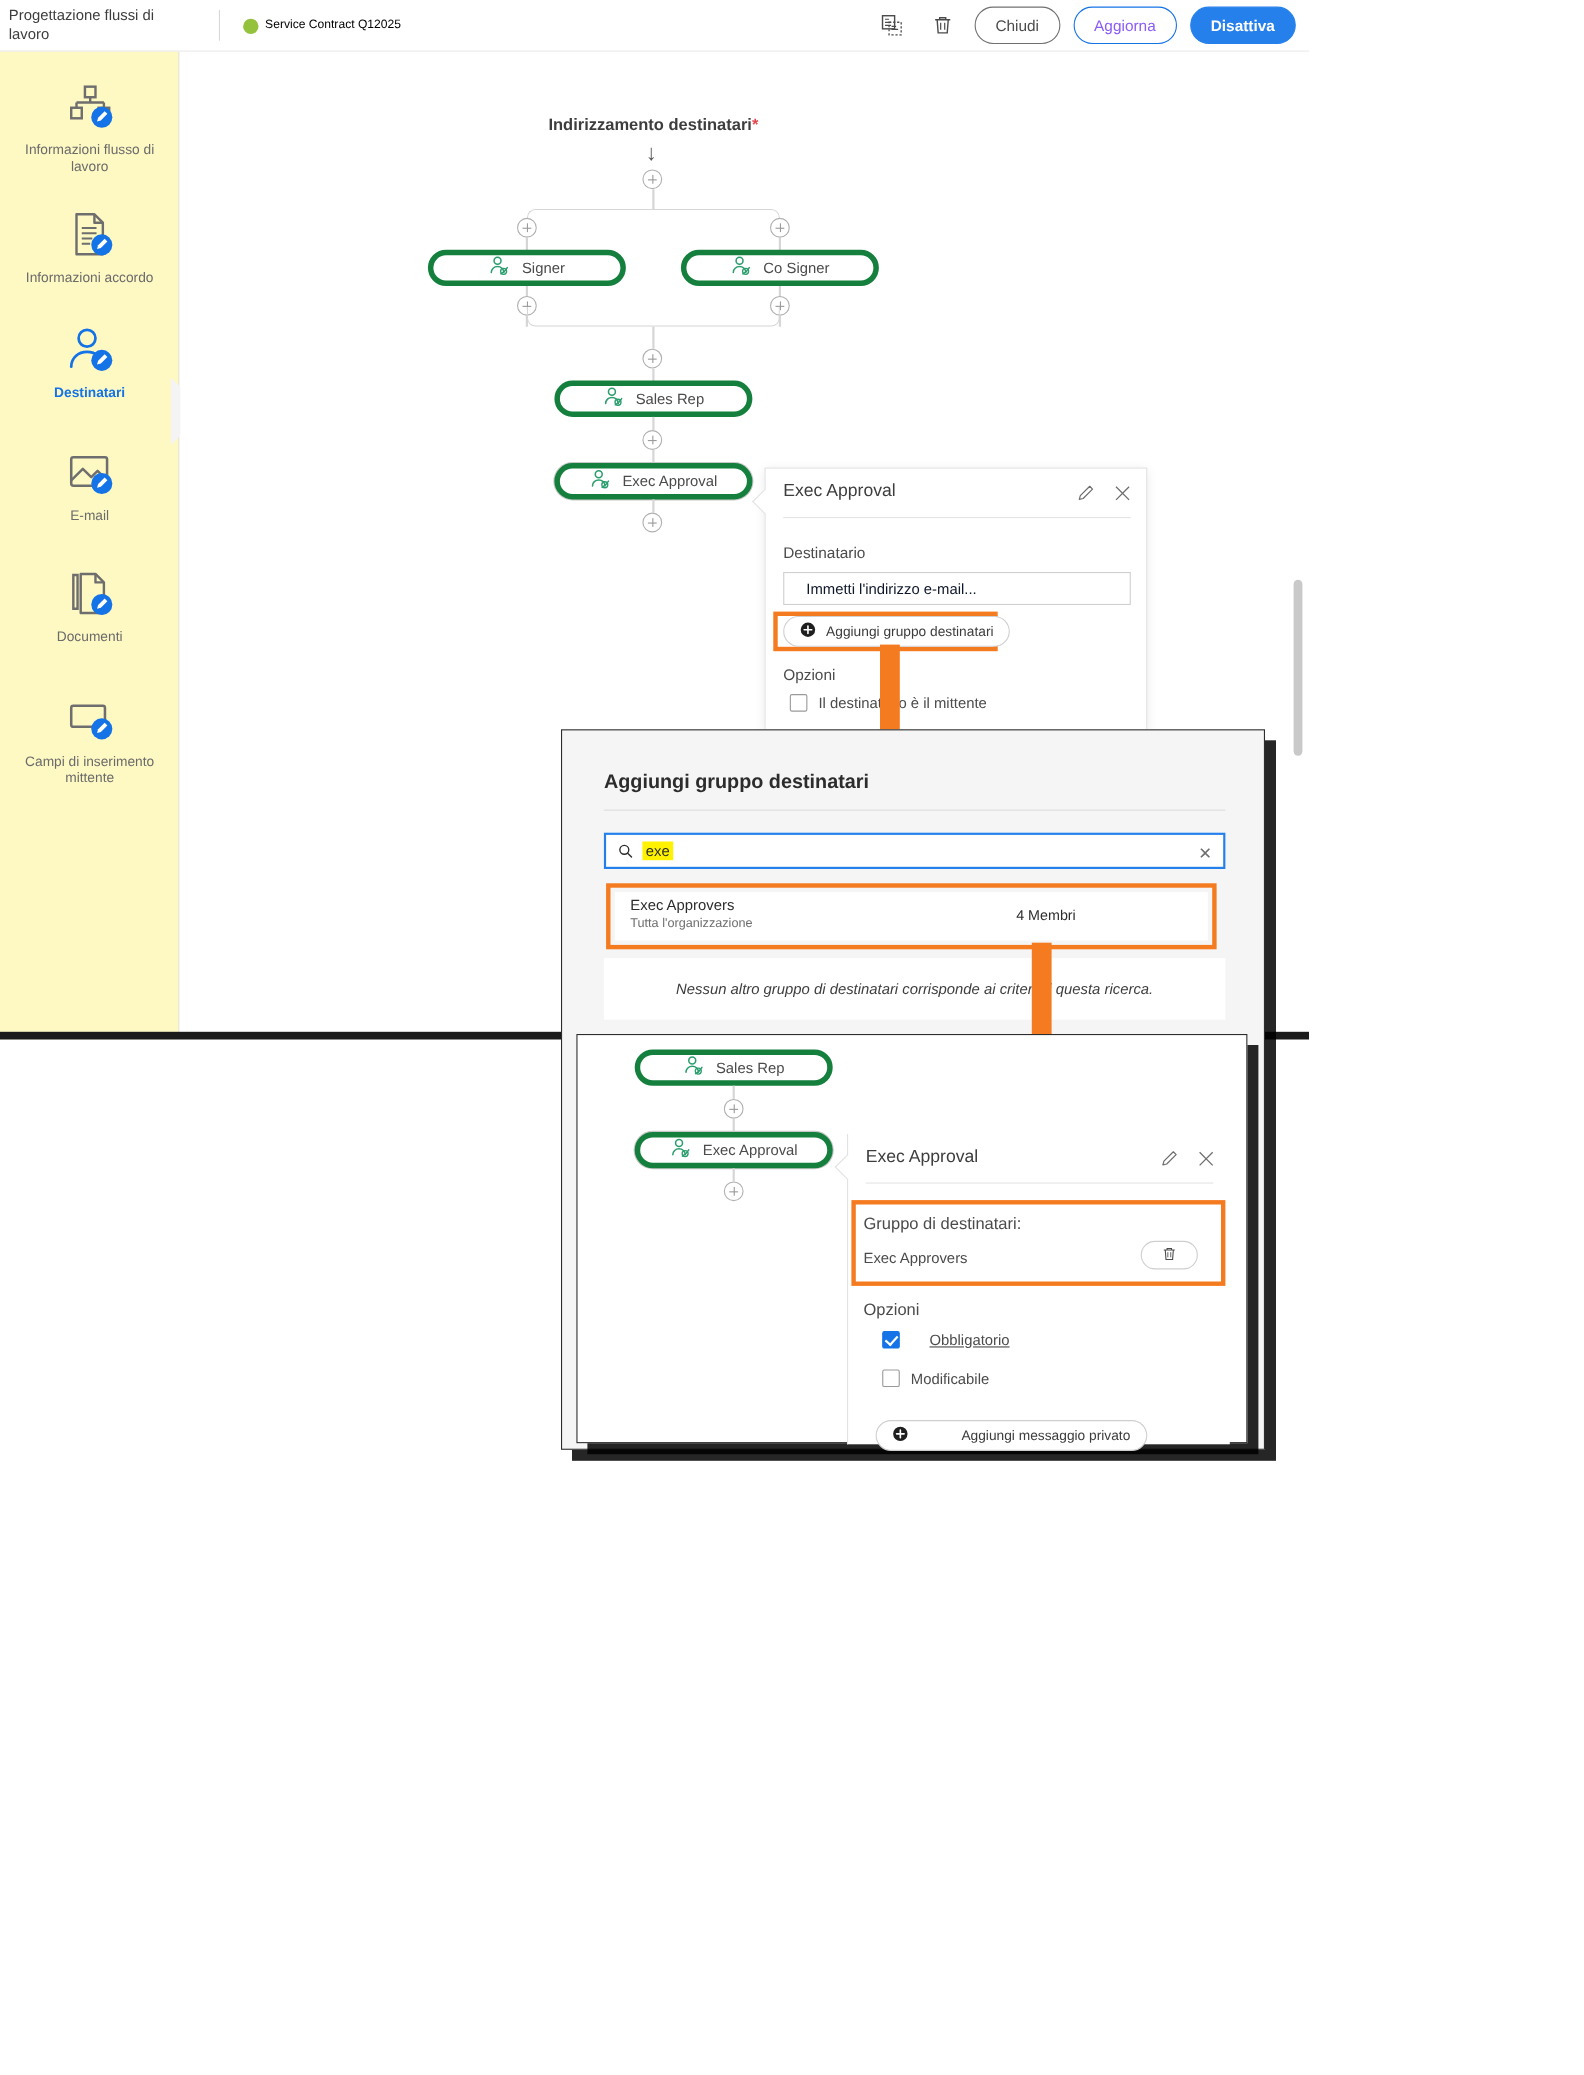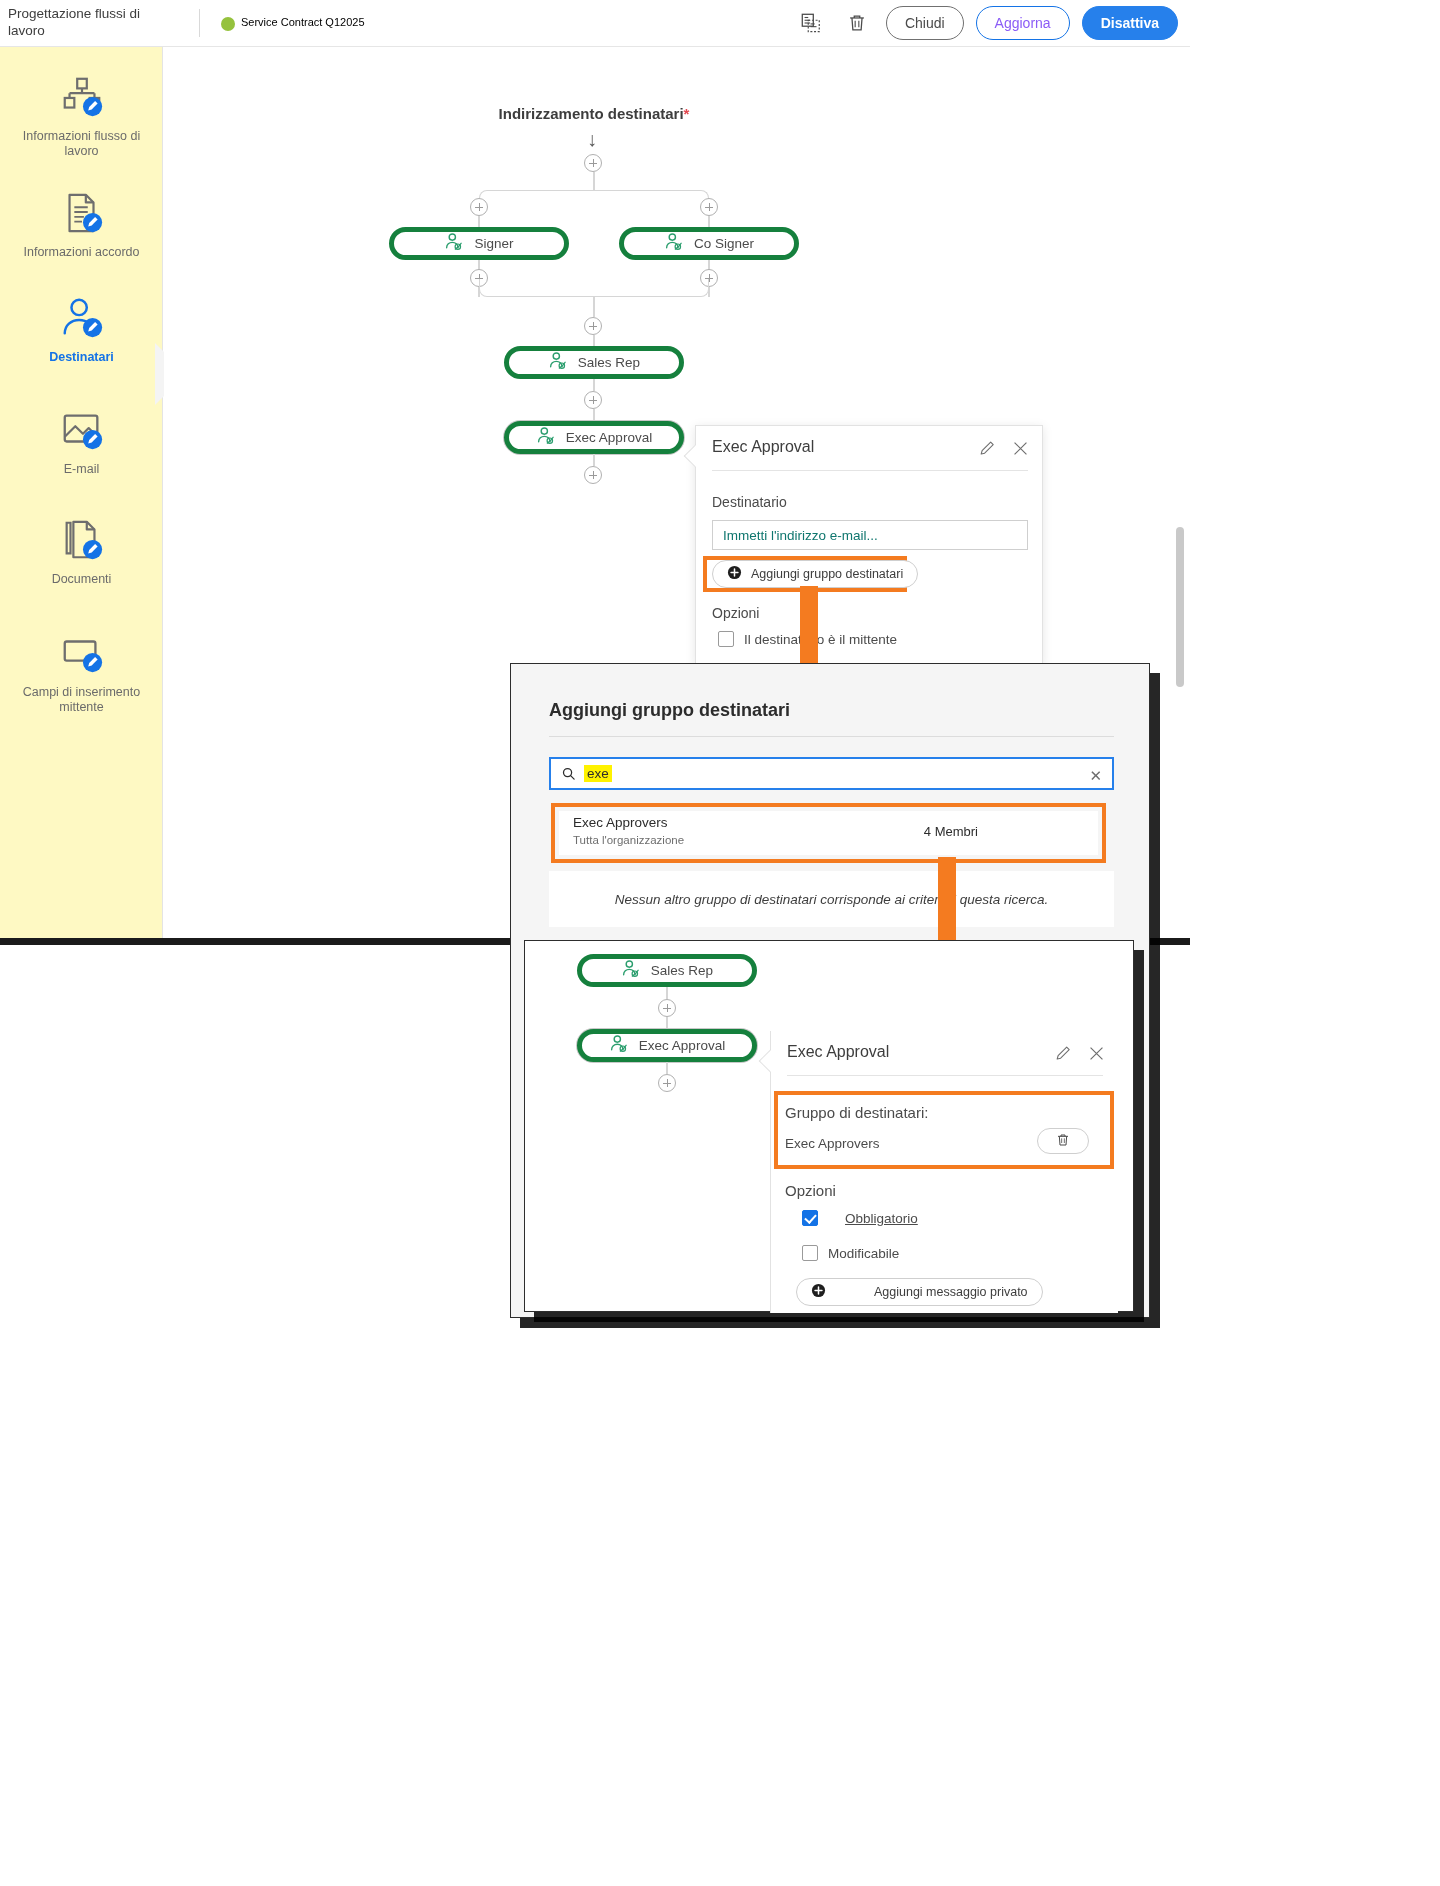--- a/index.html
+++ b/index.html
@@ -99,21 +99,21 @@
     position:absolute; left:-9px; top:22px; width:16px; height:16px;
     background:#fff; border-left:1px solid #e2e2e2; border-bottom:1px solid #e2e2e2;
     transform:rotate(45deg);
   }
   .panel-title { position:absolute; left:16px; top:12px; font-size:16px; color:#3d3d3d; }
   .panel-hdr-icons { position:absolute; right:12px; top:13px; display:flex; gap:14px; }
   .panel-rule { position:absolute; left:16px; top:44px; width:316px; height:1px; background:#e4e4e4; }
   .fld-label { position:absolute; font-size:14px; color:#4b4b4b; }
   .txt-input {
     position:absolute; height:30px; border:1px solid #cfcfcf; background:#fff;
-    font-size:13.5px; color:#0f766e; display:flex; align-items:center; padding:0 10px;
+    font-size:13.5px; color:#0f172a; display:flex; align-items:center; padding:0 20px;
     cursor:text;
   }
   .ghost-btn {
     position:absolute; height:28px; border:1px solid #cfcfcf; border-radius:14px;
     background:#fff; display:flex; align-items:center; gap:9px; padding:0 14px;
     font-size:12.5px; color:#3d3d3d; cursor:pointer; white-space:nowrap;
   }
   .cbx {
     position:absolute; width:16px; height:16px; border:1.5px solid #9a9a9a;
     border-radius:2px; background:#fff; cursor:pointer;
@@ -534,21 +534,21 @@
           </svg>
         </span>
       </div>
 
       <div class="fld-label" style="left:14px; top:151px; font-size:15px;">Opzioni</div>
       <div class="cbx checked" style="left:31px; top:179px;"></div>
       <div class="cbx-lbl" style="left:74px; top:180px;text-decoration:underline;">Obbligatorio</div>
       <div class="cbx" style="left:31px; top:214px;"></div>
       <div class="cbx-lbl" style="left:57px; top:215px;">Modificabile</div>
 
-      <div class="ghost-btn" style="left:25px; top:247px;gap:48px;">
+      <div class="ghost-btn" style="left:25px; top:260px;gap:48px;">
         <span>
           <svg width="15" height="15" viewBox="0 0 24 24">
             <circle cx="12" cy="12" r="10.5" fill="#1f1f1f"></circle>
             <path d="M12 6.5v11M6.5 12h11" stroke="#fff" stroke-width="2.4" stroke-linecap="round"></path>
           </svg>
         </span>
         <span>Aggiungi messaggio privato</span>
       </div>
     </div>
   </div>

